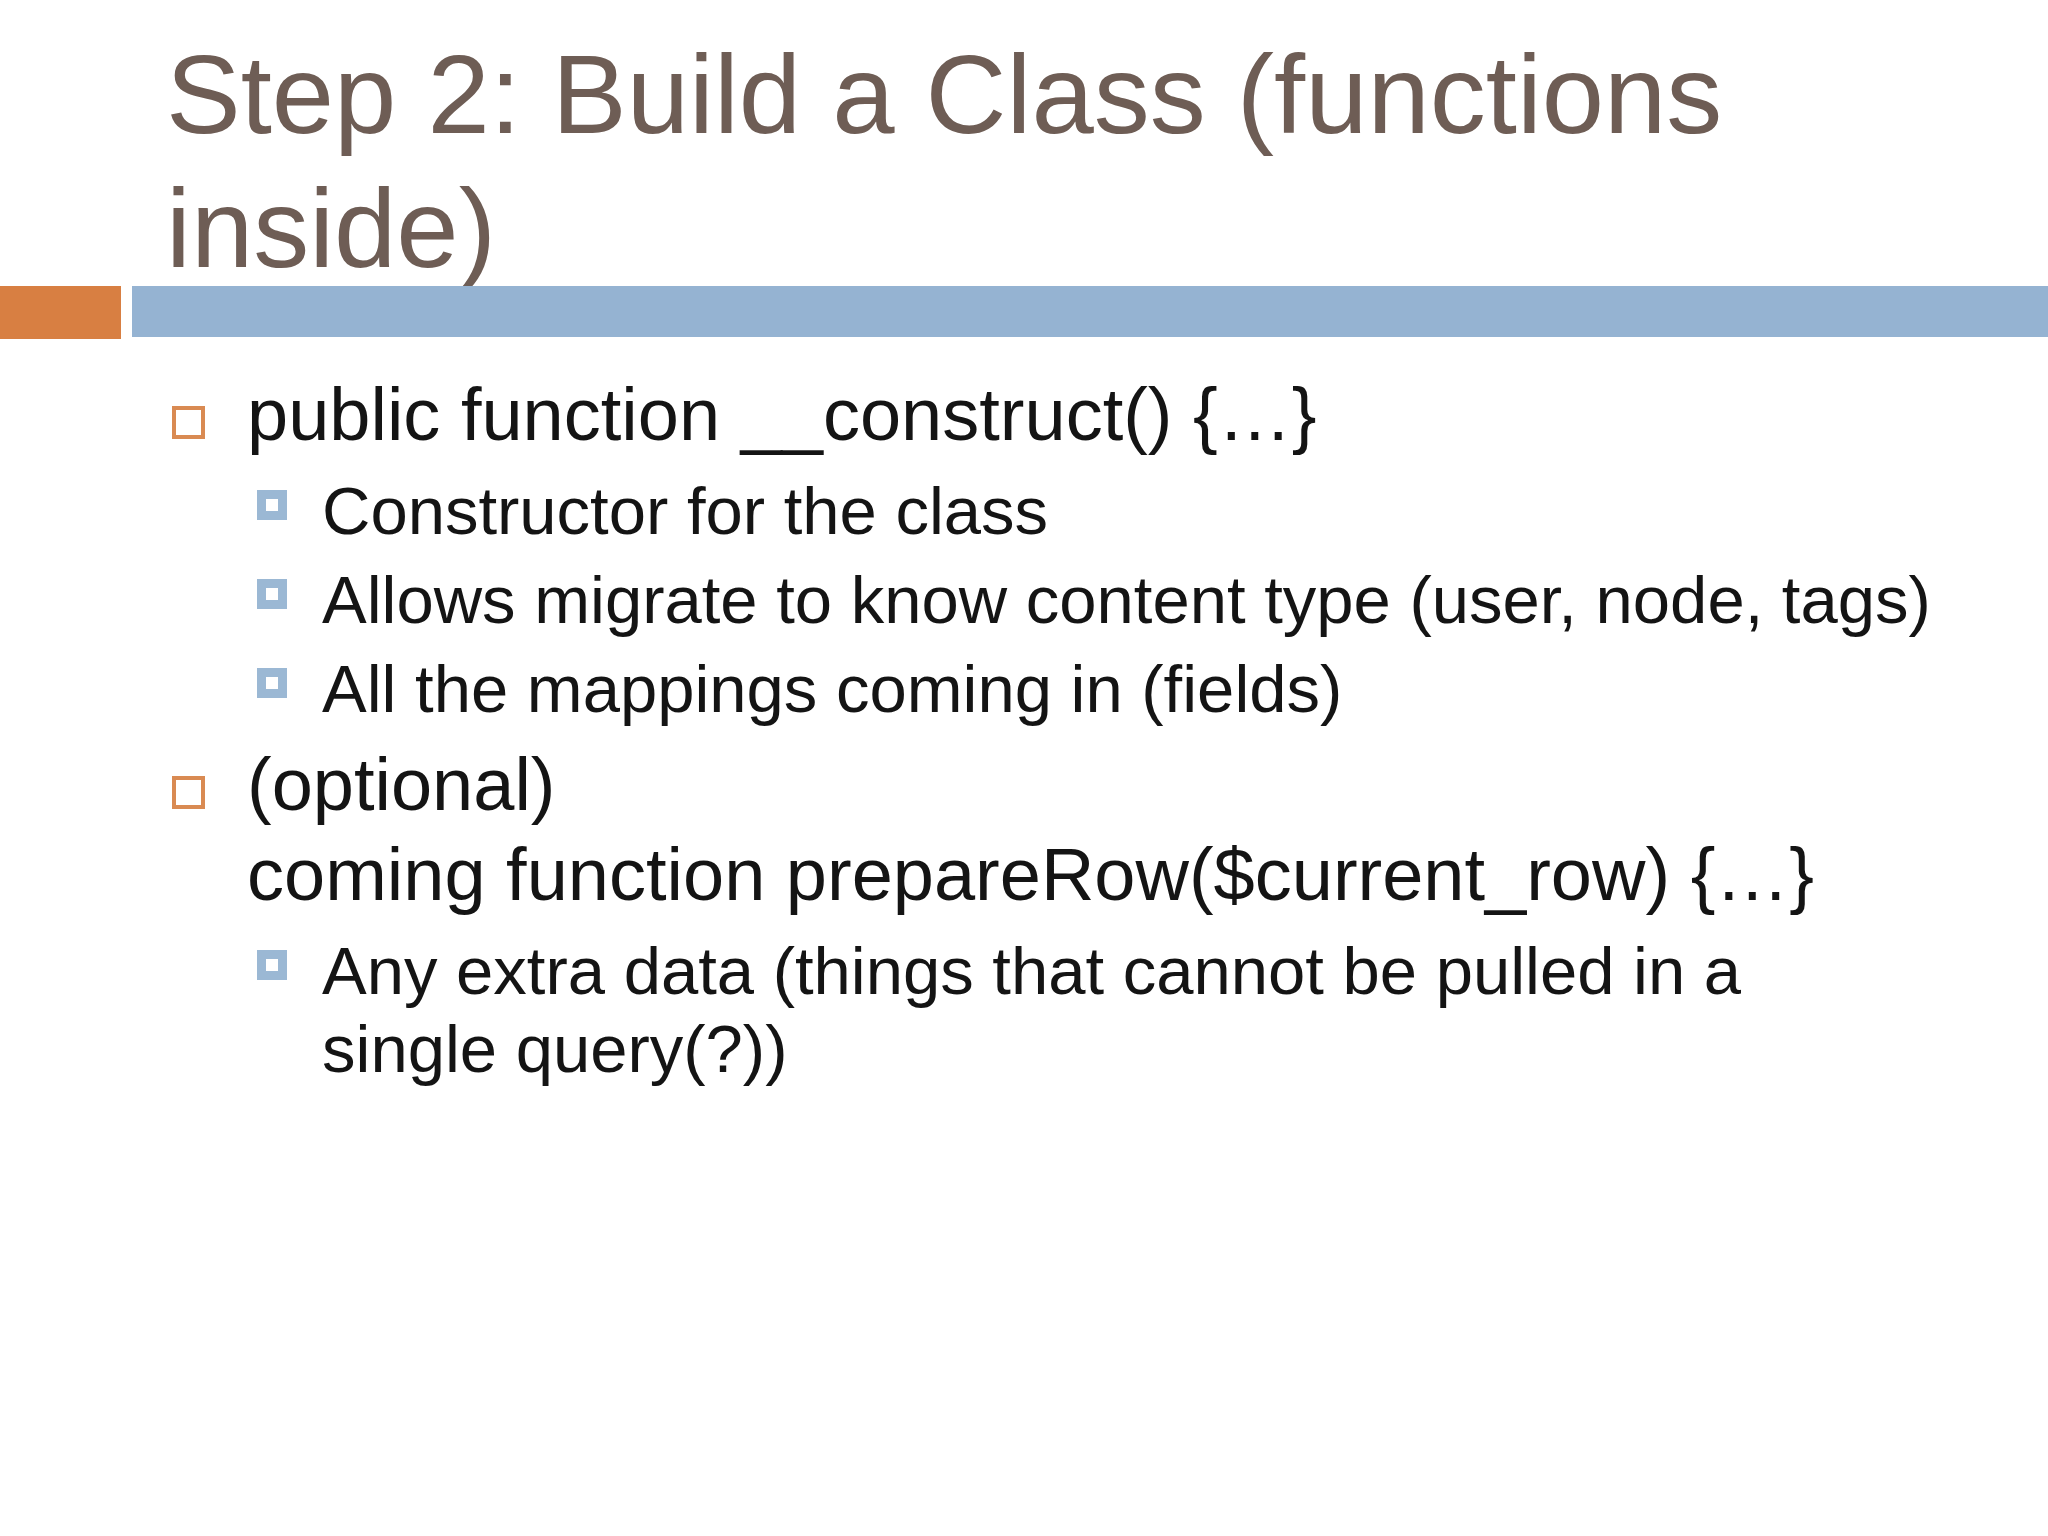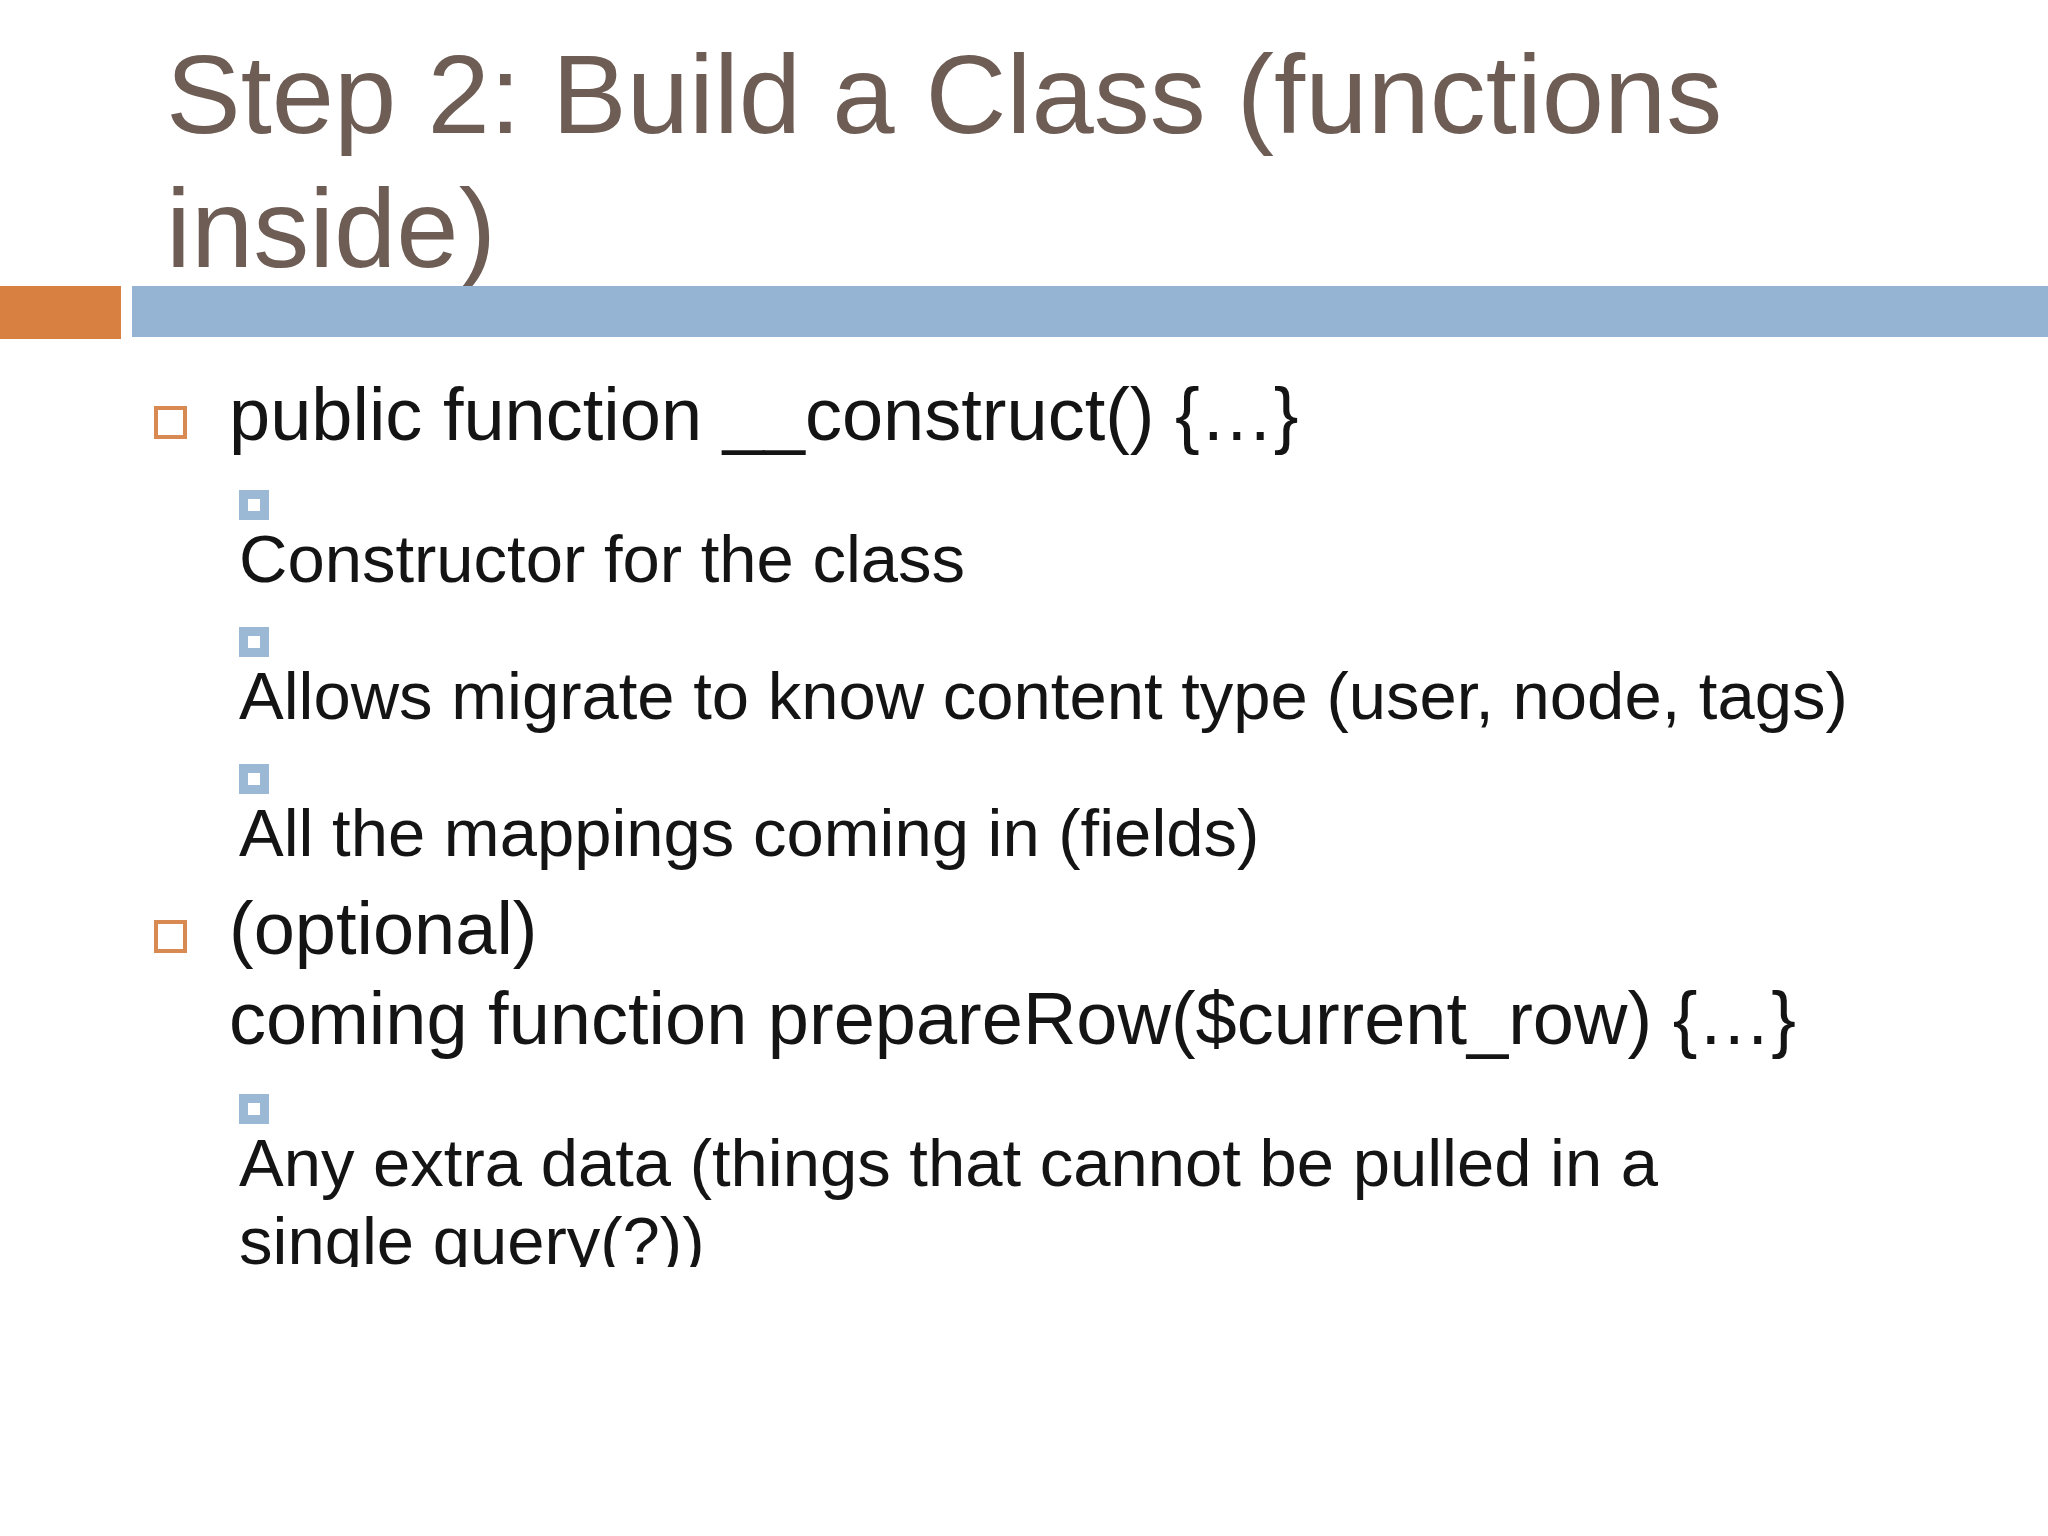--- a/index.html
+++ b/index.html
@@ -37,42 +37,41 @@
   .accent-blue {
     position: absolute;
     left: 132px;
     top: 286px;
     width: 1916px;
     height: 51px;
     background: #95b3d2;
   }
   .content {
     position: absolute;
-    left: 154px;
+    left: 172px;
     top: 358px;
     width: 1820px;
     color: #141414;
   }
   .row {
     display: flex;
     align-items: flex-start;
   }
   .row .txt {
     white-space: pre-line;
   }
   .lvl1 {
     font-size: 74px;
     line-height: 90px;
     margin: 12px 0 12px 0;
   }
   .lvl2 {
     font-size: 67px;
     line-height: 78px;
     margin: 0 0 11px 85px;
-    flex-direction: column;
   }
   .sq1 {
     flex-shrink: 0;
     box-sizing: border-box;
     width: 33px;
     height: 33px;
     margin-top: 36px;
     margin-right: 42px;
     border: 4px solid #d98a52;
     background: #ffffff;

